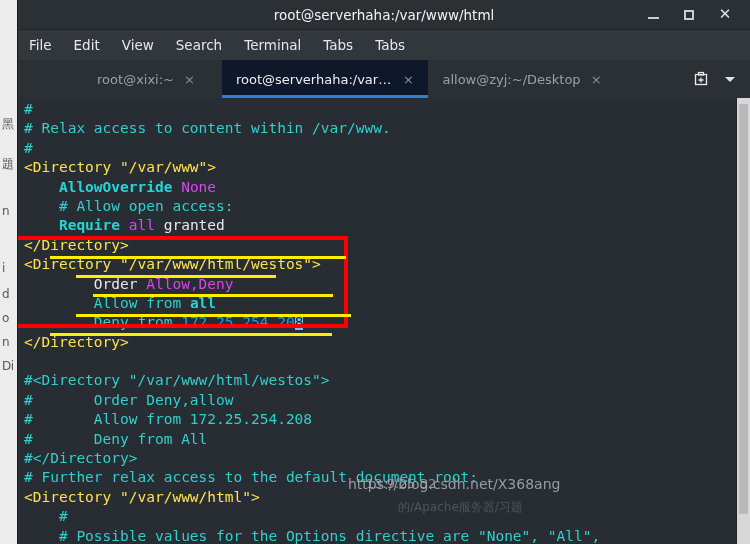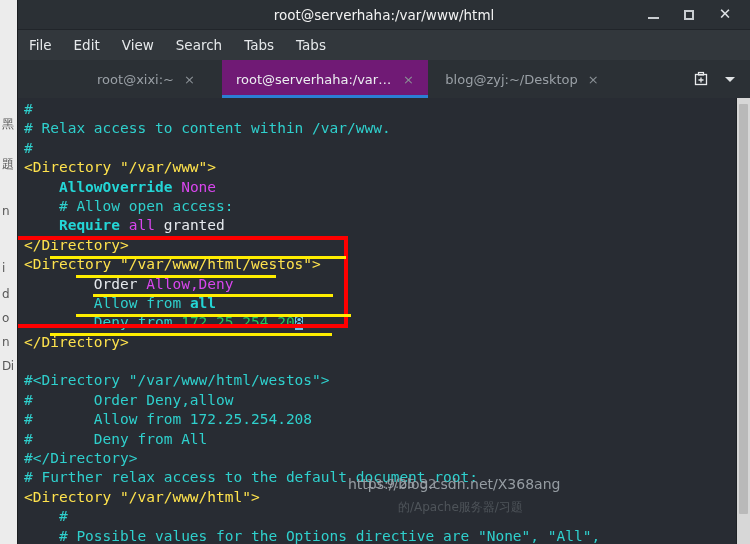--- a/index.html
+++ b/index.html
@@ -130,21 +130,21 @@
     cursor: pointer;
     position: relative;
     min-width: 0;
     color: #9aa0a6;
     font-size: 13px;
     background: #2b3035;
   }
   .tab.spacer-left { width: 52px; padding: 0; }
   .tab .tab-label { white-space: nowrap; overflow: hidden; text-overflow: ellipsis; }
   .tab.active {
-    background: #701a75;
+    background: #0f172a;
     color: #eceff1;
   }
   .tab.active::after {
     content: "";
     position: absolute;
     left: 0; right: 0; bottom: 0;
     height: 3px;
     background: #2b7fd4;
   }
   .tab-close {
@@ -194,21 +194,21 @@
     letter-spacing: 0px;
   }
   .line { height: 19.4px; white-space: pre; }
 
   
   .c-comment { color: #2fd0cd; }
   .c-tag     { color: #ffe34d; }
   .c-kw      { color: #24d6d6; font-weight: bold; }
   .c-plain   { color: #e6eaee; }
   .c-val     { color: #d946ef; }
-  .c-num     { color: #22c55e; }
+  .c-num     { color: #0ea5e9; }
   .c-cursor  { background: #69c6f0; color: #1d2227; }
 
   
   .term-scrollbar {
     width: 14px;
     background: #d7d7d7;
     border-left: 1px solid #1f2327;
     position: relative;
     flex: 0 0 auto;
     cursor: pointer;
@@ -280,39 +280,40 @@
           <span class="close-glyph">✕</span>
         </button>
       </div>
     </div>
 
     <div class="menubar">
       <div class="menu-item">File</div>
       <div class="menu-item">Edit</div>
       <div class="menu-item">View</div>
       <div class="menu-item">Search</div>
+      <div class="menu-item">Terminal</div>
       <div class="menu-item">Tabs</div>
       <div class="menu-item">Tabs</div>
     </div>
 
     <div class="tabbar">
       <div class="tab spacer-left"></div>
 
       <div class="tab" style="width:152px">
         <span class="tab-label">root@xixi:~</span>
         <span class="tab-close">×</span>
       </div>
 
       <div class="tab active" style="width:206px">
         <span class="tab-label">root@serverhaha:/var/...</span>
         <span class="tab-close">×</span>
       </div>
 
       <div class="tab" style="width:188px">
-        <span class="tab-label">blog@zyj:~/Desktop</span>
+        <span class="tab-label">allow@zyj:~/Desktop</span>
         <span class="tab-close">×</span>
       </div>
 
       <div class="tabbar-right">
         <div class="newtab-icon" title="New Tab">
           <svg width="16" height="16" viewBox="0 0 16 16" aria-hidden="true">
             <rect x="2.5" y="3.5" width="11" height="10" fill="none" stroke="#e8eaec" stroke-width="1.3"></rect>
             <rect x="5.5" y="1.5" width="5" height="2.5" fill="none" stroke="#e8eaec" stroke-width="1.2"></rect>
             <path d="M8 6.5 L8 11.5 M5.5 9 L10.5 9" stroke="#e8eaec" stroke-width="1.3"></path>
           </svg>

